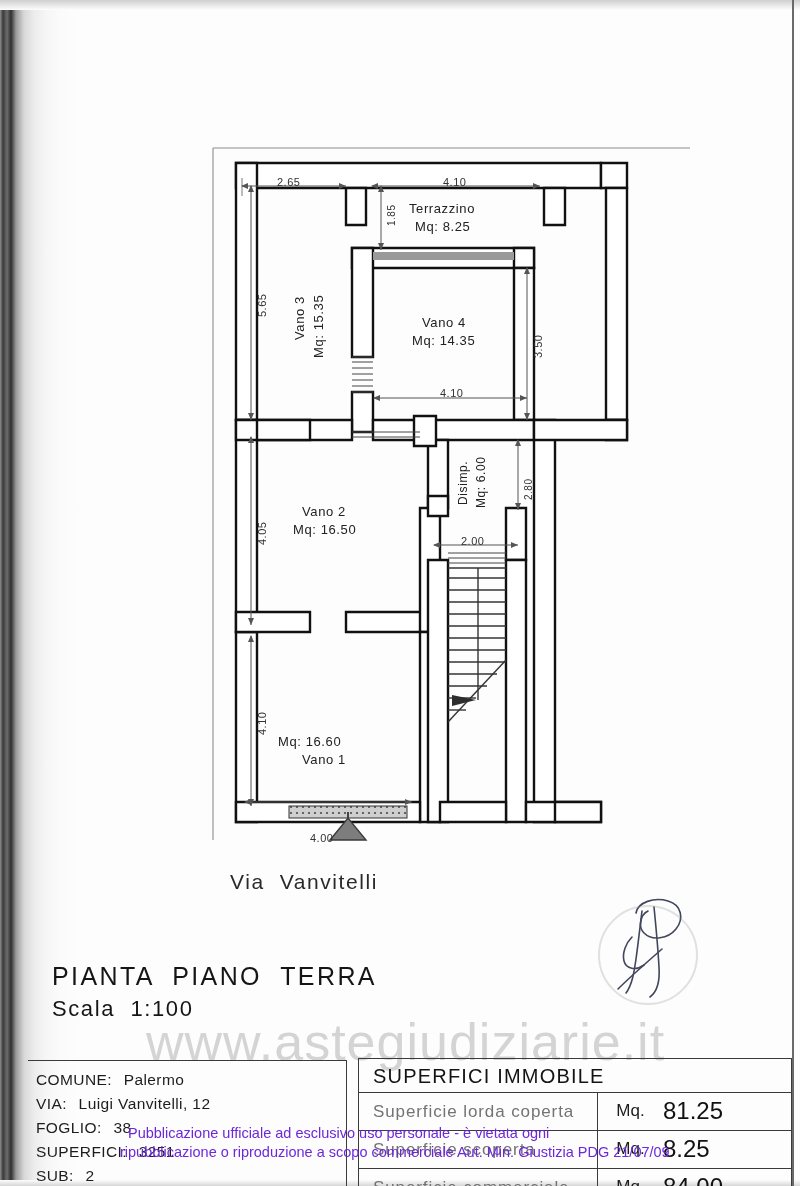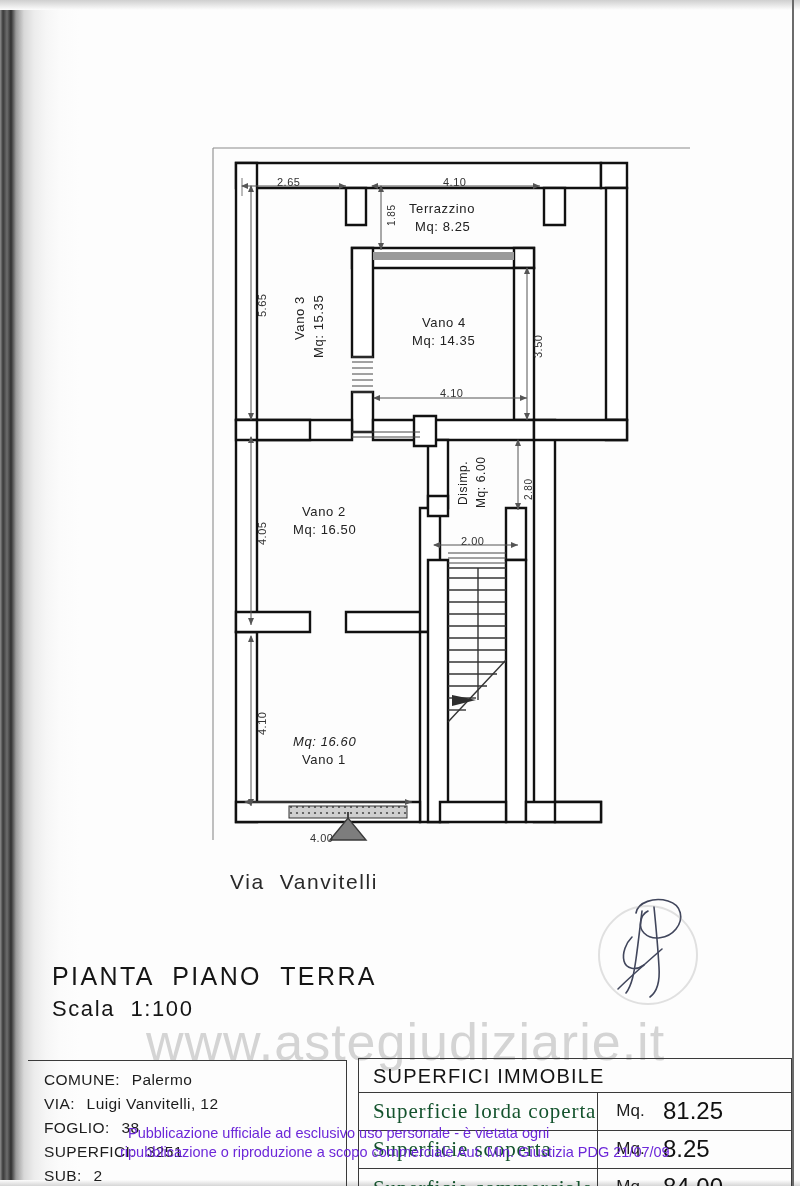--- a/index.html
+++ b/index.html
@@ -48,41 +48,41 @@
     left:230px;top:870px;font-size:21px;letter-spacing:1.6px;color:#2a2a2a;
   }
   
   #infobox{
     position:absolute;left:28px;top:1060px;width:318px;height:126px;
     border-top:1.6px solid #3a3a3a;border-right:1.6px solid #3a3a3a;
     background:transparent;
   }
   .inforow{
     position:absolute;left:8px;font-size:15.5px;letter-spacing:.4px;
-    color:#1d1d1d;white-space:nowrap;margin-left:8px;
+    color:#1d1d1d;white-space:nowrap;
   }
   .infokey{font-weight:400;}
   
   #surf{
     position:absolute;left:358px;top:1058px;width:434px;
     border:1.6px solid #3a3a3a;border-bottom:none;
     box-sizing:border-box;
   }
   #surfhead{
     height:34px;line-height:34px;padding-left:14px;
     font-size:20px;letter-spacing:1.2px;color:#131313;
     border-bottom:1.4px solid #3a3a3a;box-sizing:border-box;
   }
   .srow{
     display:flex;height:38px;align-items:center;
     border-bottom:1.4px solid #3a3a3a;box-sizing:border-box;
   }
   .srow:last-child{border-bottom:none;}
   .slabel{
-    flex:1 1 auto;padding-left:14px;font-size:21px;letter-spacing:.9px;color:#14532d;font-family:Liberation Serif, serif;
+    flex:1 1 auto;padding-left:14px;font-size:17px;letter-spacing:.9px;color:#737373;
   }
   .sunit{
     width:66px;text-align:center;font-size:17px;color:#1d1d1d;
     border-left:1.4px solid #3a3a3a;box-sizing:border-box;line-height:36px;height:100%;
   }
   .sval{
     width:112px;text-align:left;padding-right:16px;font-size:24px;color:#111;
     line-height:36px;height:100%;
   }
   
@@ -264,21 +264,21 @@
 <div class="txt plan-label" style="left:422px;top:315px;">Vano 4</div>
 <div class="txt plan-label" style="left:412px;top:333px;">Mq: 14.35</div>
 
 <div class="txt plan-label vert" style="left:292px;top:340px;transform:rotate(-90deg);">Vano 3</div>
 <div class="txt plan-label vert" style="left:311px;top:358px;transform:rotate(-90deg);">Mq: 15.35</div>
 
 <div class="txt plan-label" style="left:302px;top:504px;">Vano 2</div>
 <div class="txt plan-label" style="left:293px;top:522px;">Mq: 16.50</div>
 
 <div class="txt plan-label" style="left:302px;top:716px;margin-top:36px;">Vano 1</div>
-<div class="txt plan-label" style="left:293px;top:734px;font-style:italic;">Mq: 16.60</div>
+<div class="txt plan-label" style="left:278px;top:734px;">Mq: 16.60</div>
 
 <div class="txt plan-label vert" style="left:456px;top:505px;transform:rotate(-90deg);font-size:12px;">Disimp.</div>
 <div class="txt plan-label vert" style="left:474px;top:508px;transform:rotate(-90deg);font-size:12px;">Mq: 6.00</div>
 
 <div class="txt dim" style="left:277px;top:176px;">2.65</div>
 <div class="txt dim" style="left:443px;top:176px;">4.10</div>
 <div class="txt dim vert" style="left:386px;top:226px;transform:rotate(-90deg);font-size:10px;">1.85</div>
 <div class="txt dim vert" style="left:256px;top:317px;transform:rotate(-90deg);">5.65</div>
 <div class="txt dim vert" style="left:532px;top:358px;transform:rotate(-90deg);">3.50</div>
 <div class="txt dim" style="left:440px;top:387px;">4.10</div>

